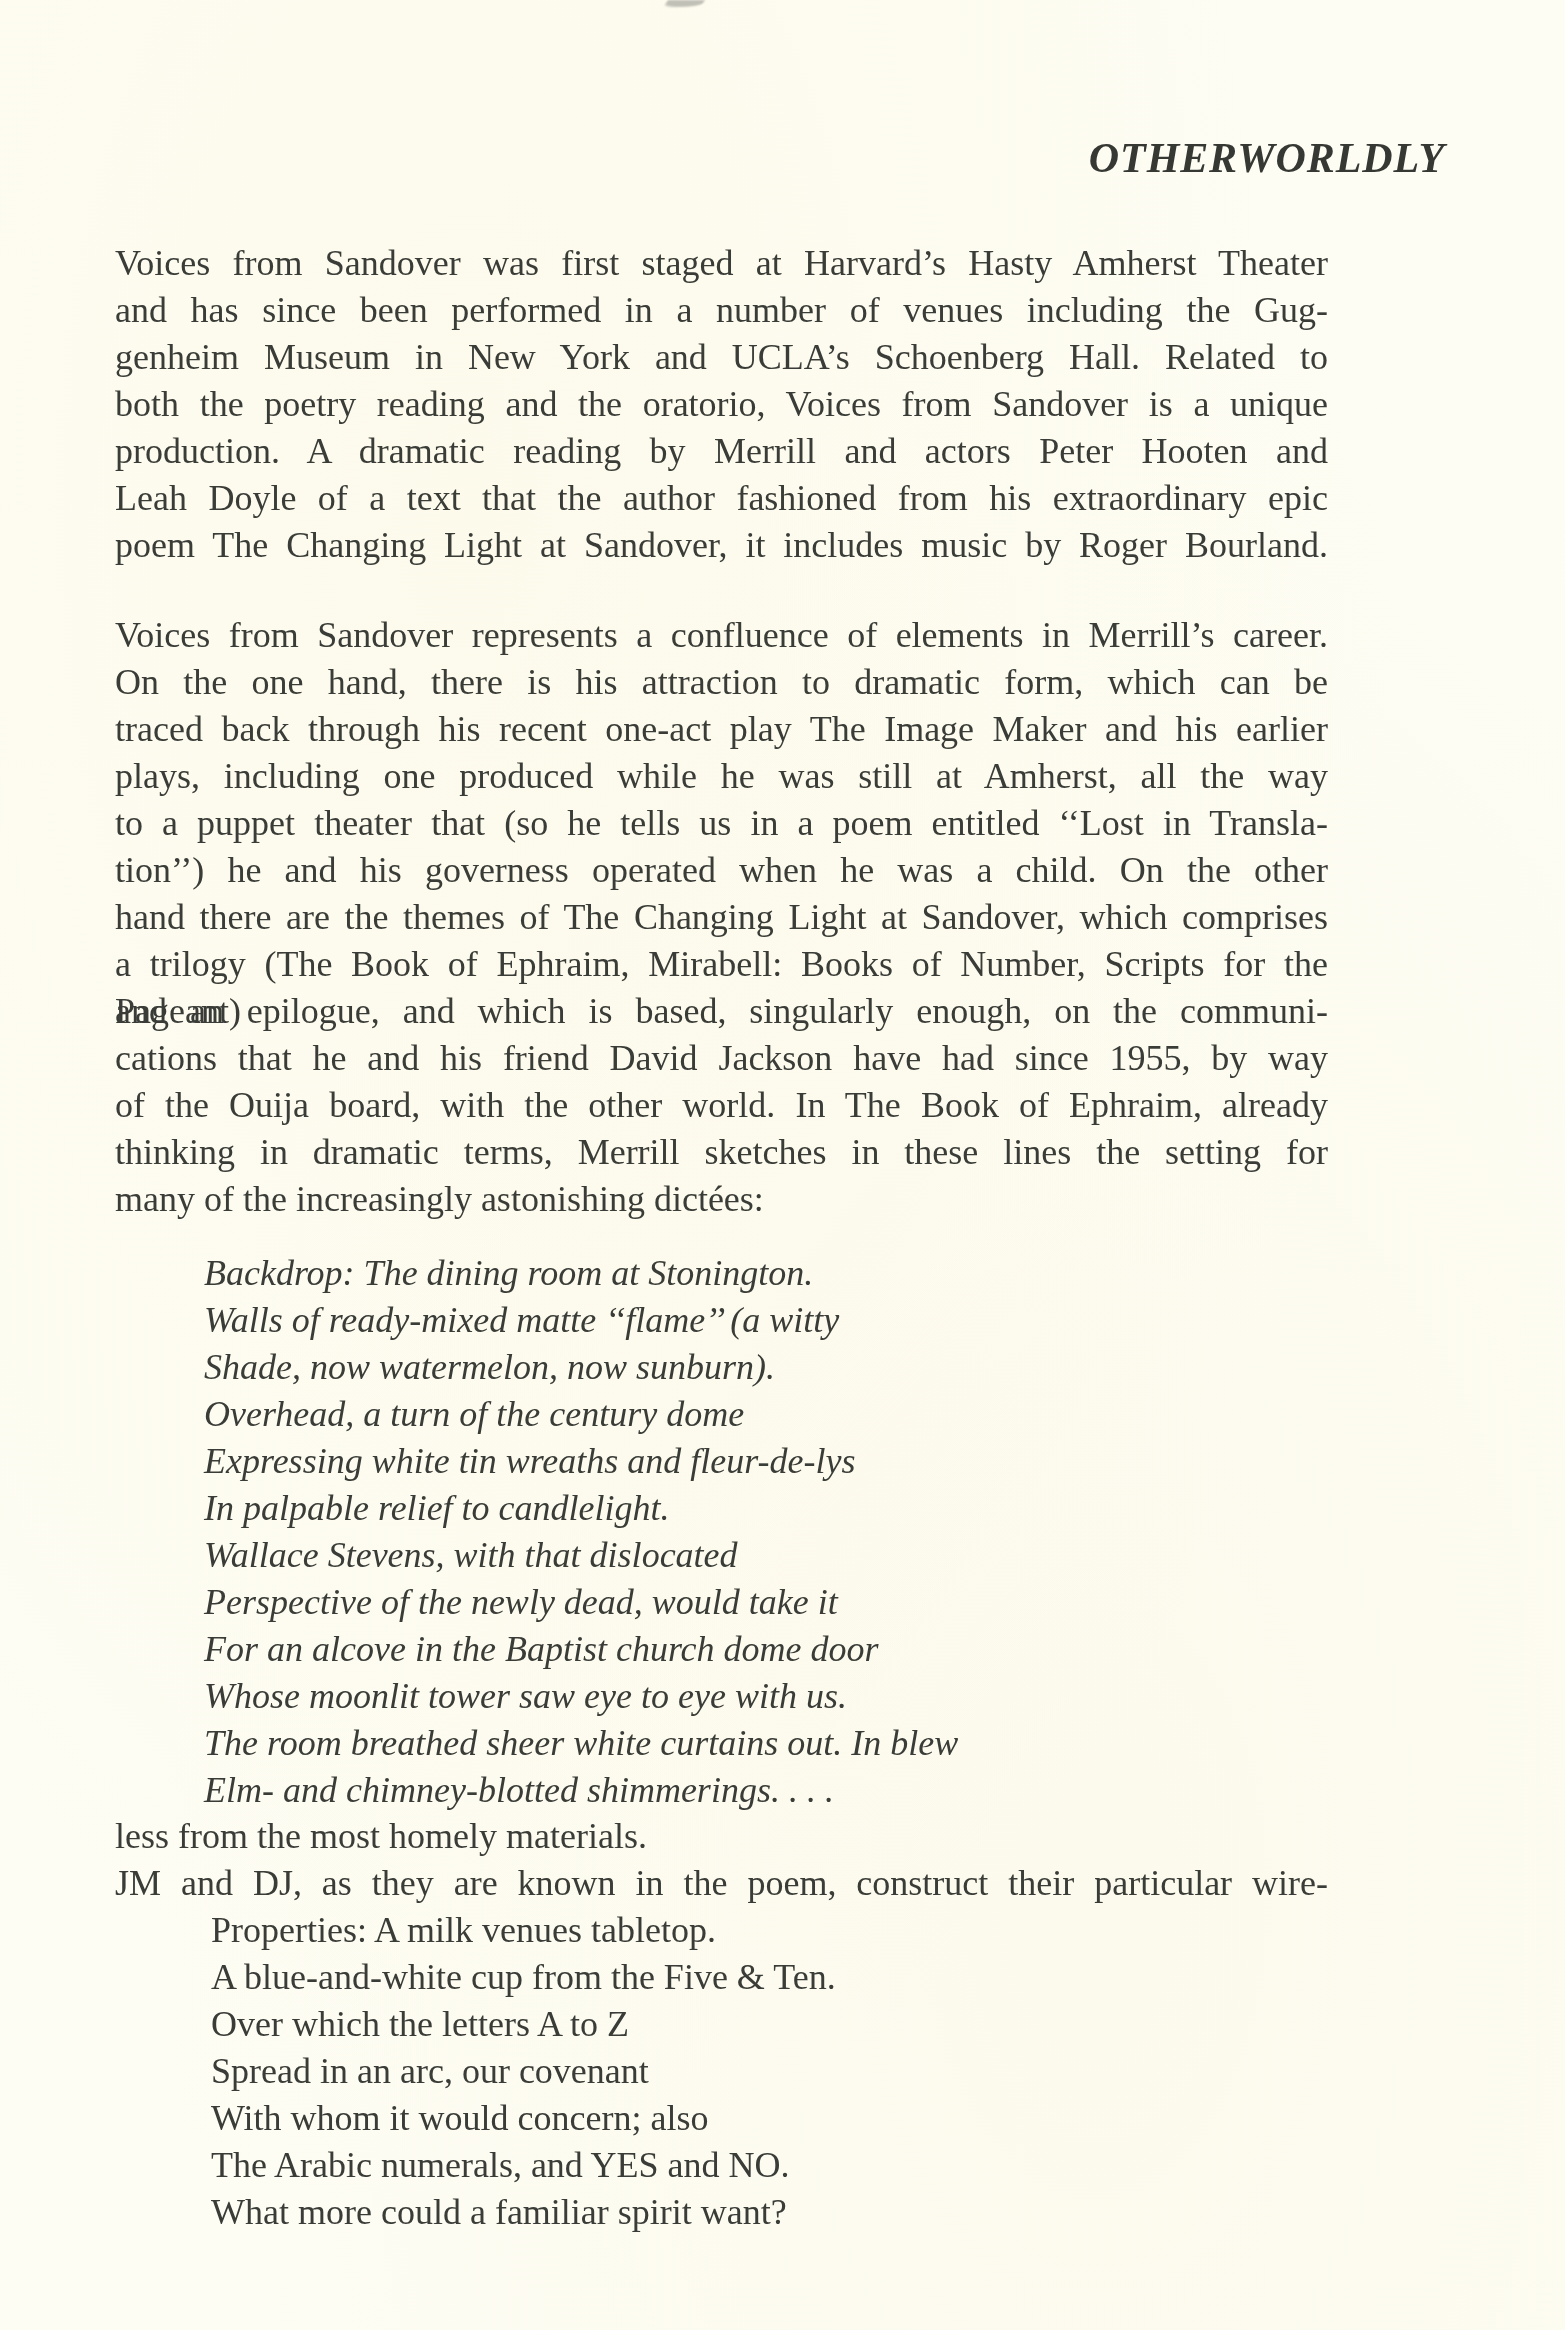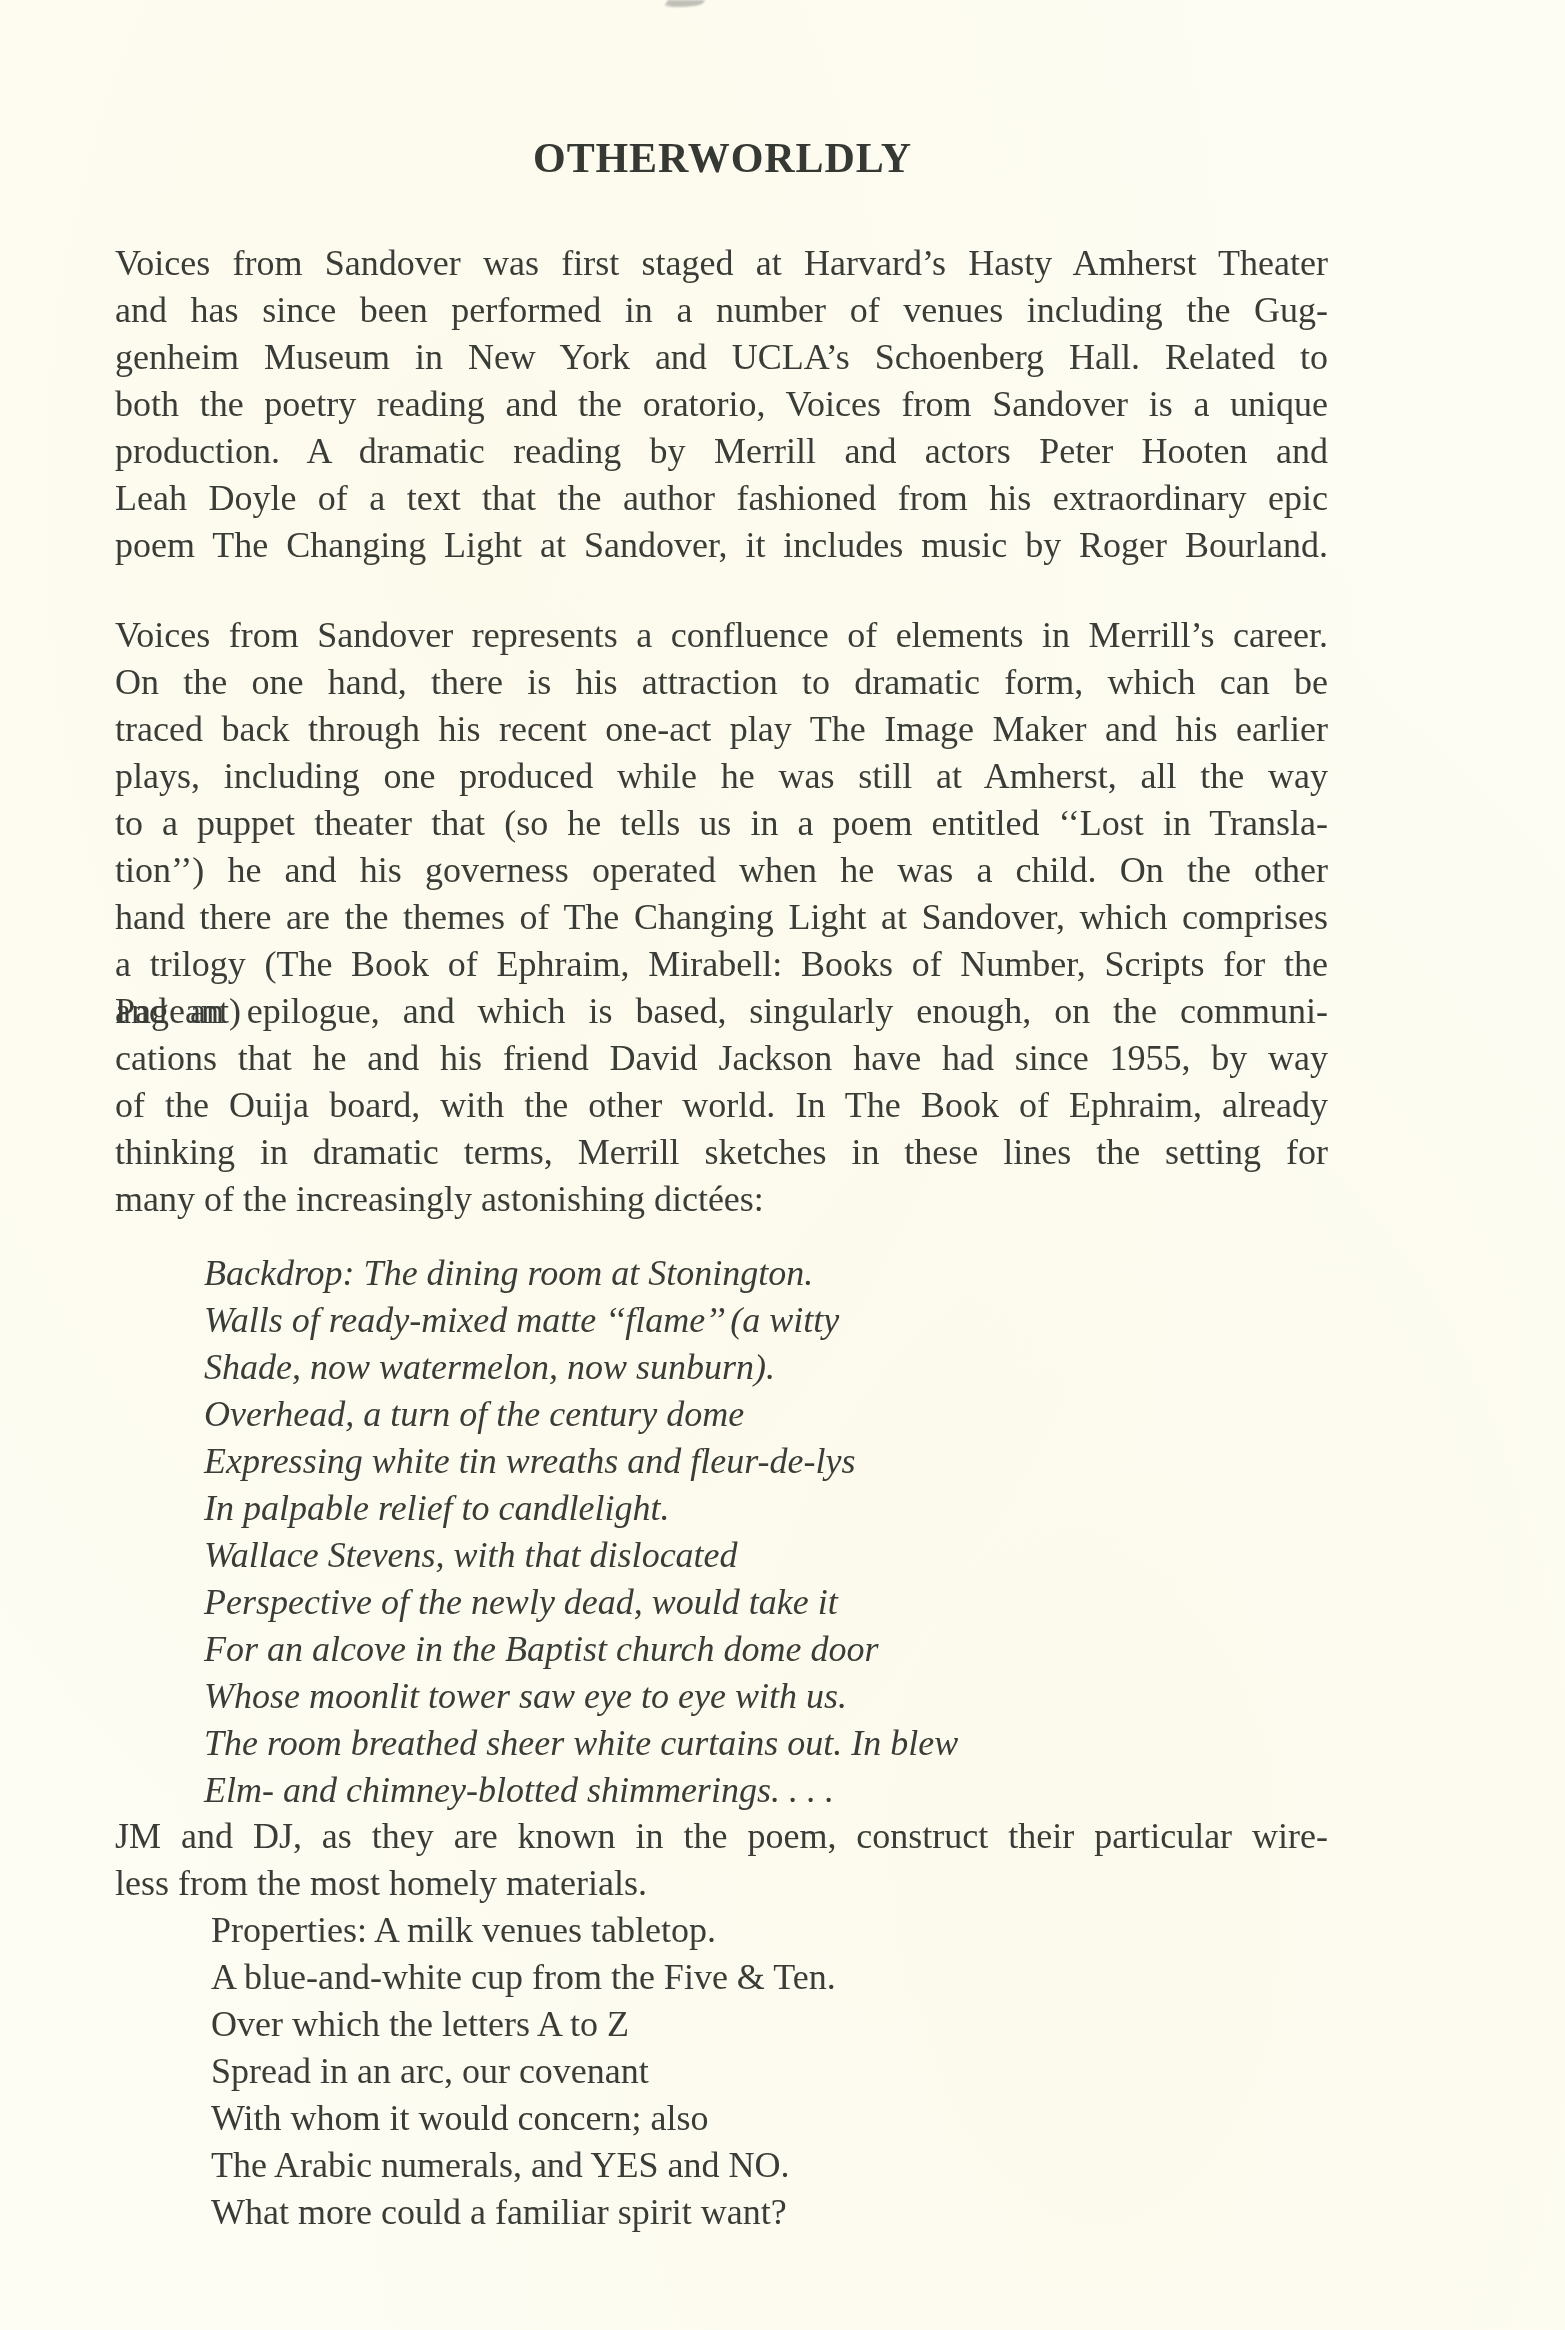--- a/index.html
+++ b/index.html
@@ -32,26 +32,27 @@
     background: rgba(120,120,115,0.45);
     border-radius: 0 0 60% 40%;
     transform: skewX(-30deg);
     filter: blur(0.9px);
   }
   .title {
     position: absolute;
     left: 0;
     width: 1445px;
     top: 135px;
-    text-align: center;
+    text-align: right;
     font-size: 42px;
     font-weight: bold;
     letter-spacing: 0.9px;
     line-height: 47px;
     color: #353833;
+    font-style: italic;
   }
   .block {
     position: absolute;
     left: 115px;
     width: 1213px;
     font-size: 36px;
     line-height: 47px;
   }
   .line {
     display: block;
@@ -119,22 +120,22 @@
       <div class="line">In palpable relief to candlelight.</div>
       <div class="line">Wallace Stevens, with that dislocated</div>
       <div class="line">Perspective of the newly dead, would take it</div>
       <div class="line">For an alcove in the Baptist church dome door</div>
       <div class="line">Whose moonlit tower saw eye to eye with us.</div>
       <div class="line">The room breathed sheer white curtains out. In blew</div>
       <div class="line">Elm- and chimney-blotted shimmerings. . . .</div>
     </div>
 
   <div class="block" id="p3" style="top:1813px;">
+      <div class="line"><span>less from the most homely materials.</span></div>
       <div class="line just"><span>JM and DJ, as they are known in the poem, construct their particular wire-</span></div>
-      <div class="line"><span>less from the most homely materials.</span></div>
     </div>
 
   <div class="verse v2" id="v2" style="top:1907px;">
       <div class="line">Properties: A milk venues tabletop.</div>
       <div class="line">A blue-and-white cup from the Five &amp; Ten.</div>
       <div class="line">Over which the letters A to Z</div>
       <div class="line">Spread in an arc, our covenant</div>
       <div class="line">With whom it would concern; also</div>
       <div class="line">The Arabic numerals, and YES and NO.</div>
       <div class="line">What more could a familiar spirit want?</div>

